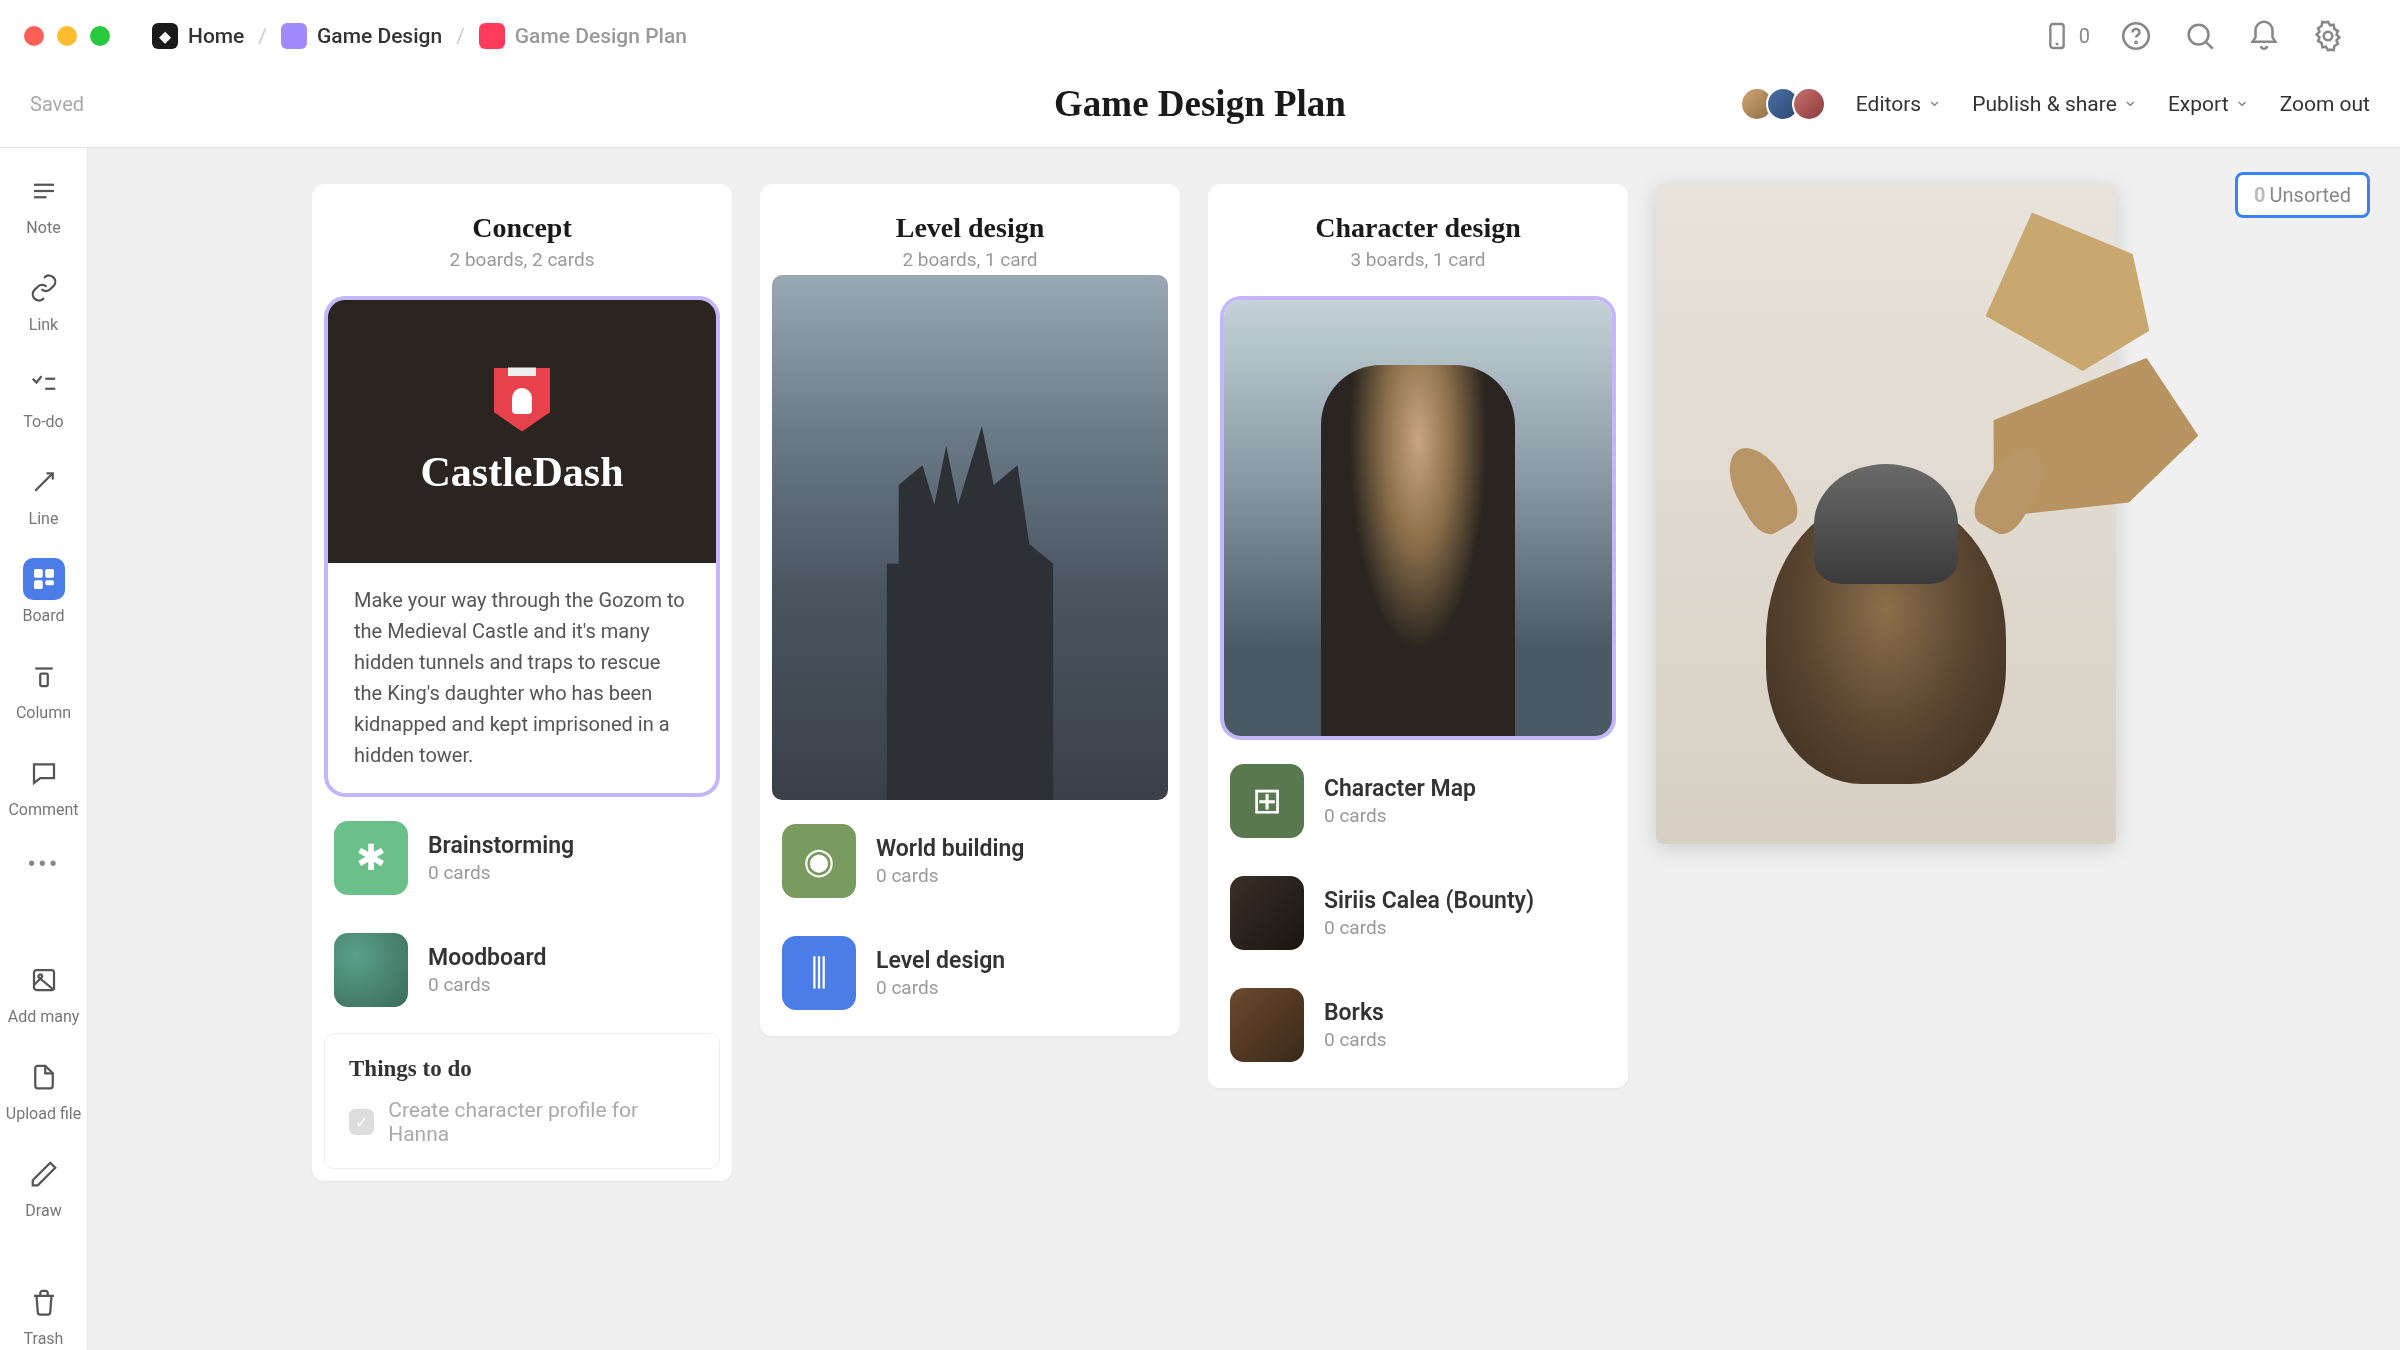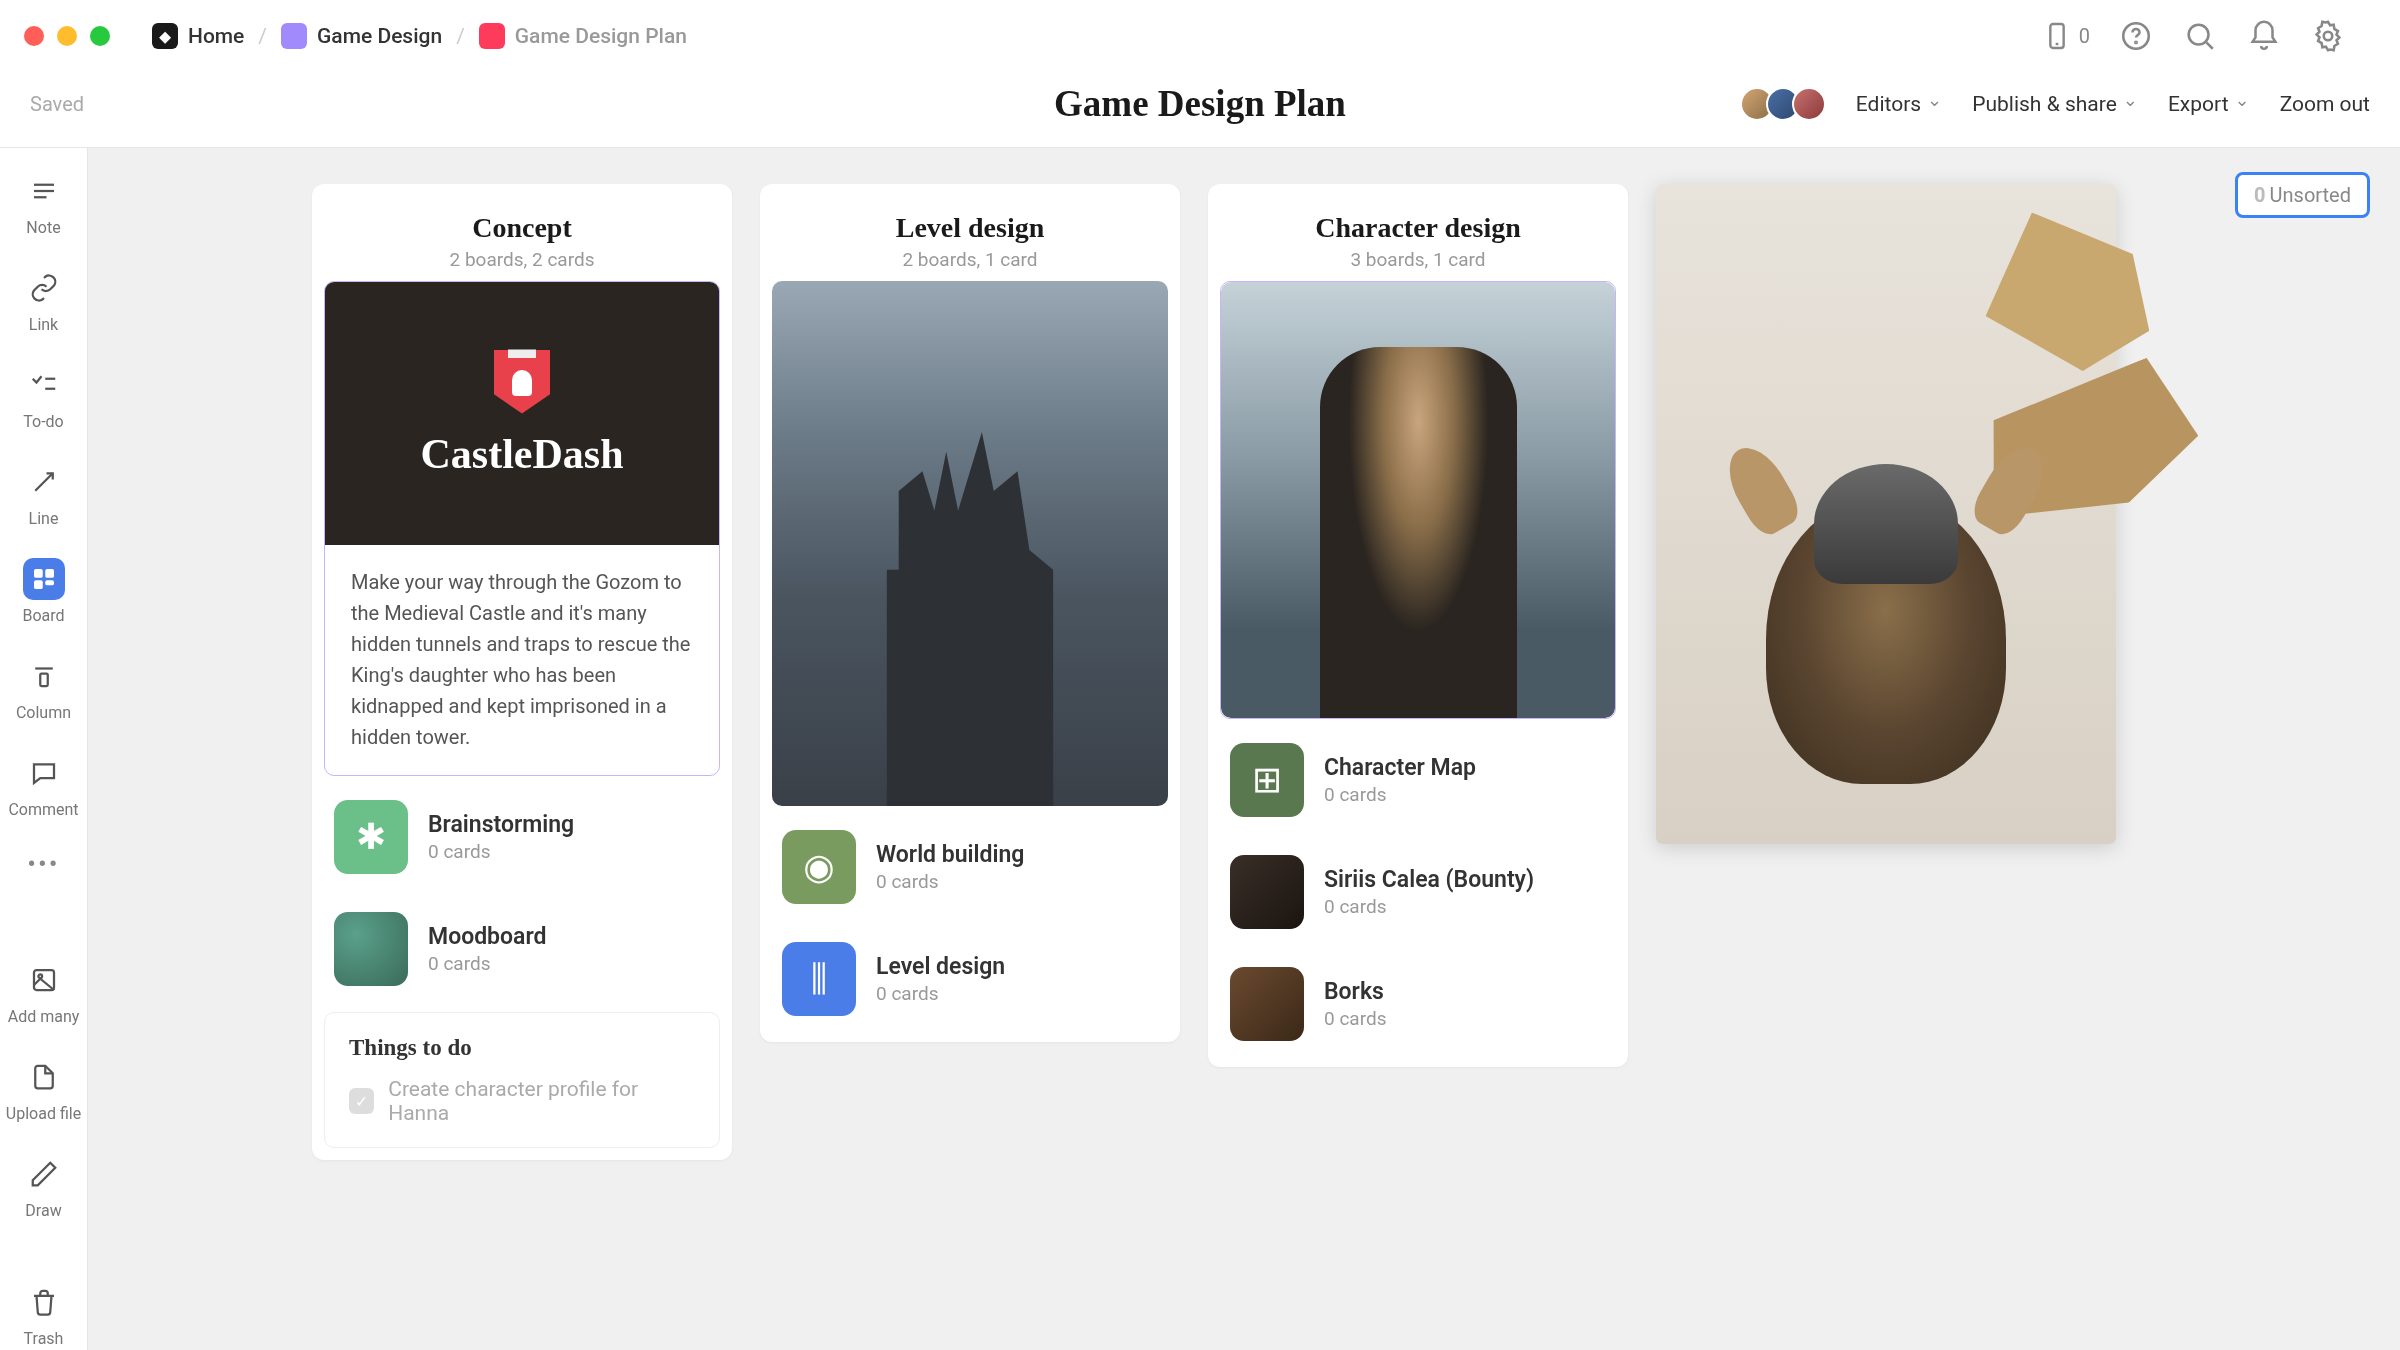--- a/index.html
+++ b/index.html
@@ -50,25 +50,25 @@
     .tool-spacer { flex: 1; }
     .tool-dots { font-size: 26px; color: #888; letter-spacing: 2px; }
     
     .canvas { flex: 1; background: #f0f0f0; padding: 36px 28px; display: flex; gap: 28px; align-items: flex-start; position: relative; }
     
     .unsorted-pill { position: absolute; top: 24px; right: 30px; background: #fff; border: 3px solid #3b82f6; border-radius: 8px; padding: 8px 16px; font-size: 20px; }
     .unsorted-pill .count { color: #bbb; font-weight: bold; margin-right: 4px; }
     .unsorted-pill .text { color: #888; }
     
     .board { background: #fff; border-radius: 12px; width: 420px; padding: 12px; box-shadow: 0 1px 3px rgba(0,0,0,0.05); }
-    .board-head { text-align: center; padding: 16px 0 10px; }
+    .board-head { text-align: center; padding: 16px 0 4px; }
     .board-title { font-family: Georgia, serif; font-size: 28px; font-weight: bold; color: #1a1a1a; }
     .board-sub { font-size: 19px; color: #999; margin-top: 4px; }
     
-    .card-inner { background: #fff; border-radius: 10px; overflow: hidden; border: 1px solid #c4b5fd; }
+    .card-inner { background: #fff; border-radius: 21px; overflow: hidden; border: 4px solid #c4b5fd; margin-top: 21px; }
     .hero { height: 263px; background: #2a2520; display: flex; flex-direction: column; align-items: center; justify-content: center; }
     .hero-logo { width: 56px; height: 68px; margin-bottom: 12px; position: relative; }
     .shield { width: 56px; height: 64px; background: #e8414c; clip-path: polygon(50% 100%, 0 70%, 0 0, 100% 0, 100% 70%); position: relative; }
     .shield:before { content: ""; position: absolute; top: -10px; left: 14px; width: 28px; height: 18px; background: #eee; border-radius: 3px 3px 0 0; }
     .shield:after { content: ""; position: absolute; top: 20px; left: 18px; width: 20px; height: 26px; background: #fff; border-radius: 10px 10px 4px 4px; }
     .hero-title { font-family: Georgia, serif; font-size: 42px; font-weight: bold; color: #fff; }
     .card-desc { padding: 22px 26px; font-size: 20px; line-height: 1.55; color: #555; }
     
     .img-hero { height: 525px; background: linear-gradient(180deg, #9aa8b5 0%, #6b7a87 30%, #4a5560 60%, #3a4048 100%); border-radius: 10px; position: relative; overflow: hidden; }
     .castle-shape { position: absolute; bottom: 0; left: 20%; width: 60%; height: 75%; background: #2d3136; clip-path: polygon(15% 100%, 15% 40%, 20% 40%, 20% 20%, 30% 15%, 35% 25%, 40% 10%, 45% 25%, 55% 5%, 60% 20%, 70% 15%, 75% 35%, 85% 40%, 85% 100%); }

